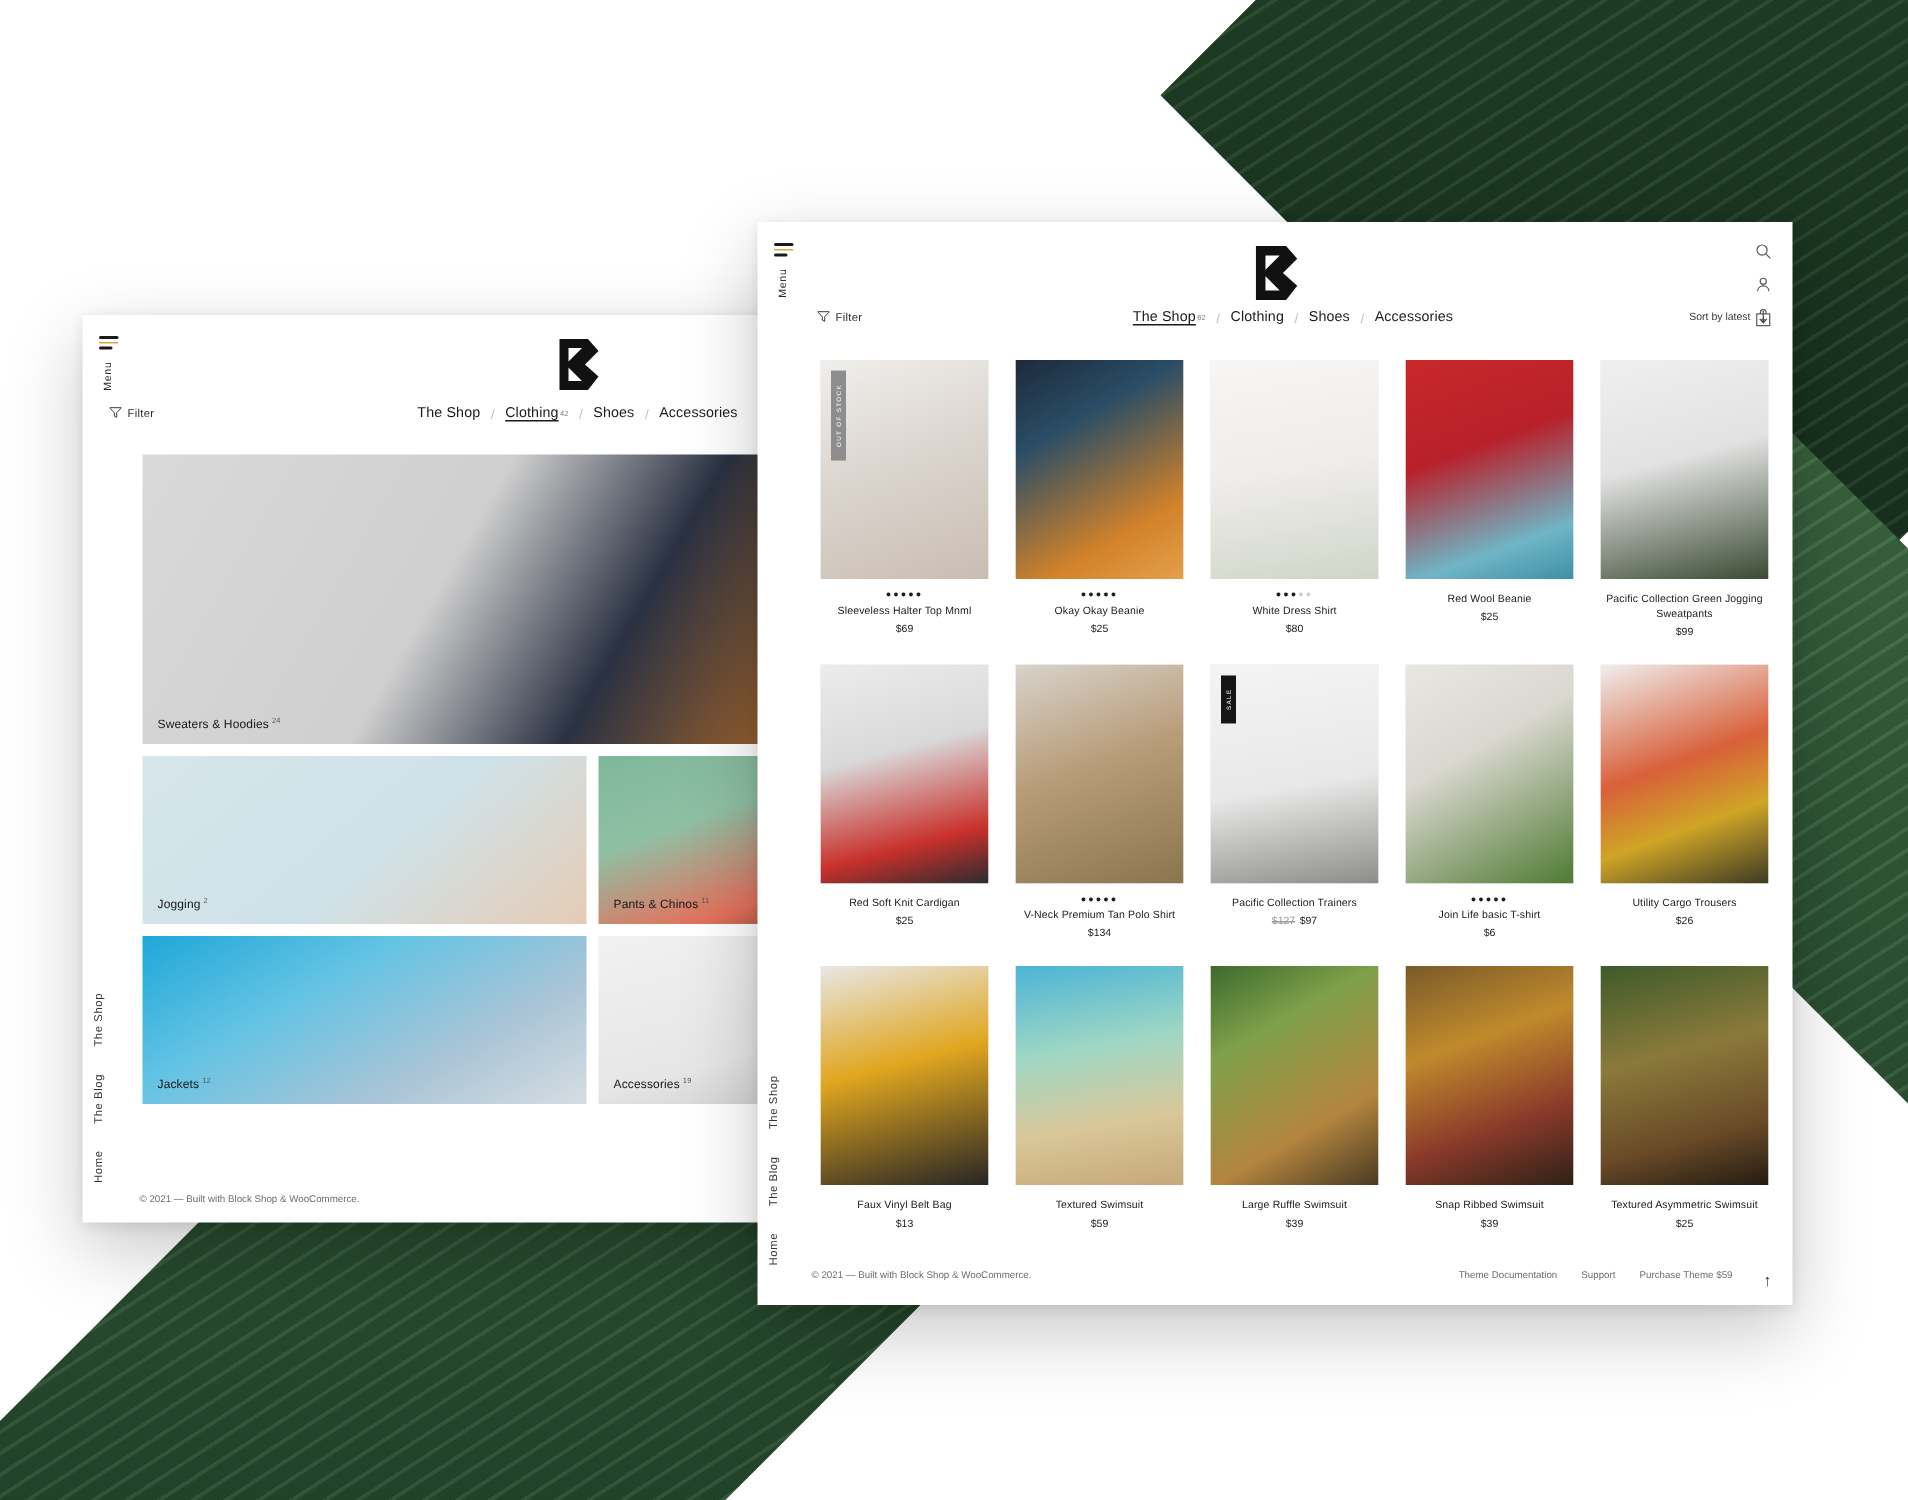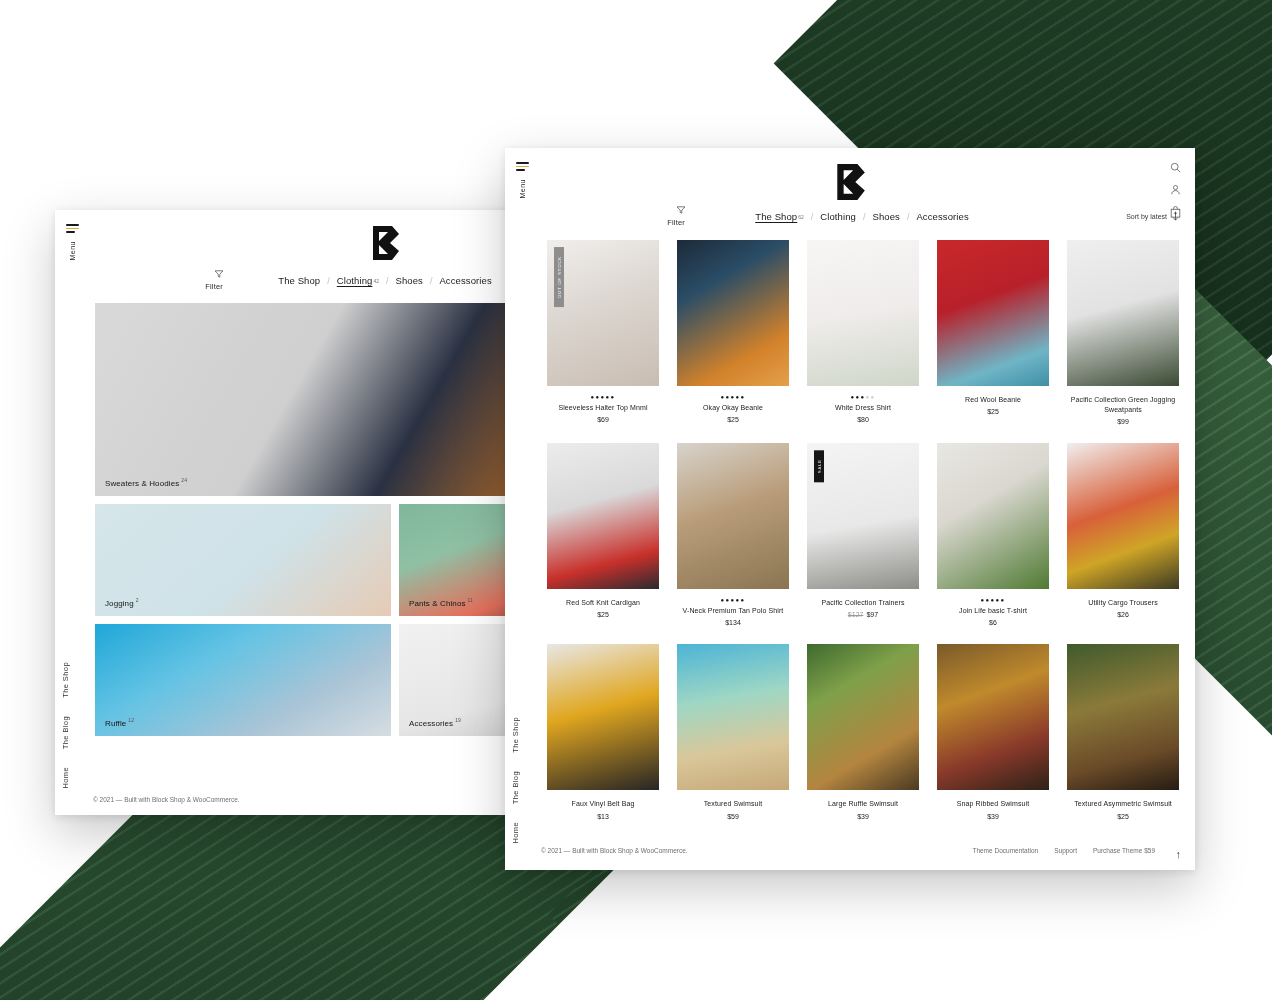--- a/index.html
+++ b/index.html
@@ -51,21 +51,21 @@
     display:flex; flex-direction:column-reverse; align-items:center; gap:18px;
   }
   .rail-left-links span {
     writing-mode: vertical-rl; transform: rotate(180deg);
     font-size:7.5px; letter-spacing:.4px; color:#333;
   }
 
   
   .logo { display:block; margin:0 auto; }
   .topbar { display:flex; align-items:center; }
-  .filter-btn { display:flex; align-items:flex-end; gap:4px; font-size:7.5px; color:#2b2b2b; letter-spacing:.2px;flex-direction:column; }
+  .filter-btn { display:flex; align-items:flex-start; gap:4px; font-size:7.5px; color:#2b2b2b; letter-spacing:.2px; }
   .nav { display:flex; align-items:center; gap:0; justify-content:center; }
   .nav a { font-size:9.5px; color:#1b1b1b; text-decoration:none; letter-spacing:.1px; white-space:nowrap; }
   .nav a.active { text-decoration:underline; text-underline-offset:2px; }
   .nav .sup { font-size:5px; vertical-align:super; color:#7a7a7a; margin-left:1px; }
   .nav .sep { font-size:9px; color:#c2c2c2; margin:0 7px; }
   .sortby { display:flex; align-items:center; gap:5px; font-size:7px; color:#3a3a3a; }
   .icons-right { position:absolute; right:14px; top:14px; display:flex; flex-direction:column; gap:11px; align-items:center; }
   .icons-right svg { display:block; }
 
   
@@ -182,21 +182,21 @@
       <div class="cat-row">
         <div class="cat-tile ph-cat2">
           <div class="cat-label"><span>Jogging</span><sup>2</sup></div>
         </div>
         <div class="cat-tile ph-cat3">
           <div class="cat-label"><span>Pants &amp; Chinos</span><sup>11</sup></div>
         </div>
       </div>
       <div class="cat-row">
         <div class="cat-tile ph-cat4">
-          <div class="cat-label"><span>Ruffle</span><sup>12</sup></div>
+          <div class="cat-label"><span>Jackets</span><sup>12</sup></div>
         </div>
         <div class="cat-tile ph-cat5">
           <div class="cat-label"><span>Accessories</span><sup>19</sup></div>
         </div>
       </div>
     </div>
 
     <div class="foot" style="position:absolute;left:38px;right:18px;bottom:12px;">
       <span>© 2021 — Built with Block Shop &amp; WooCommerce.</span>
     </div>

